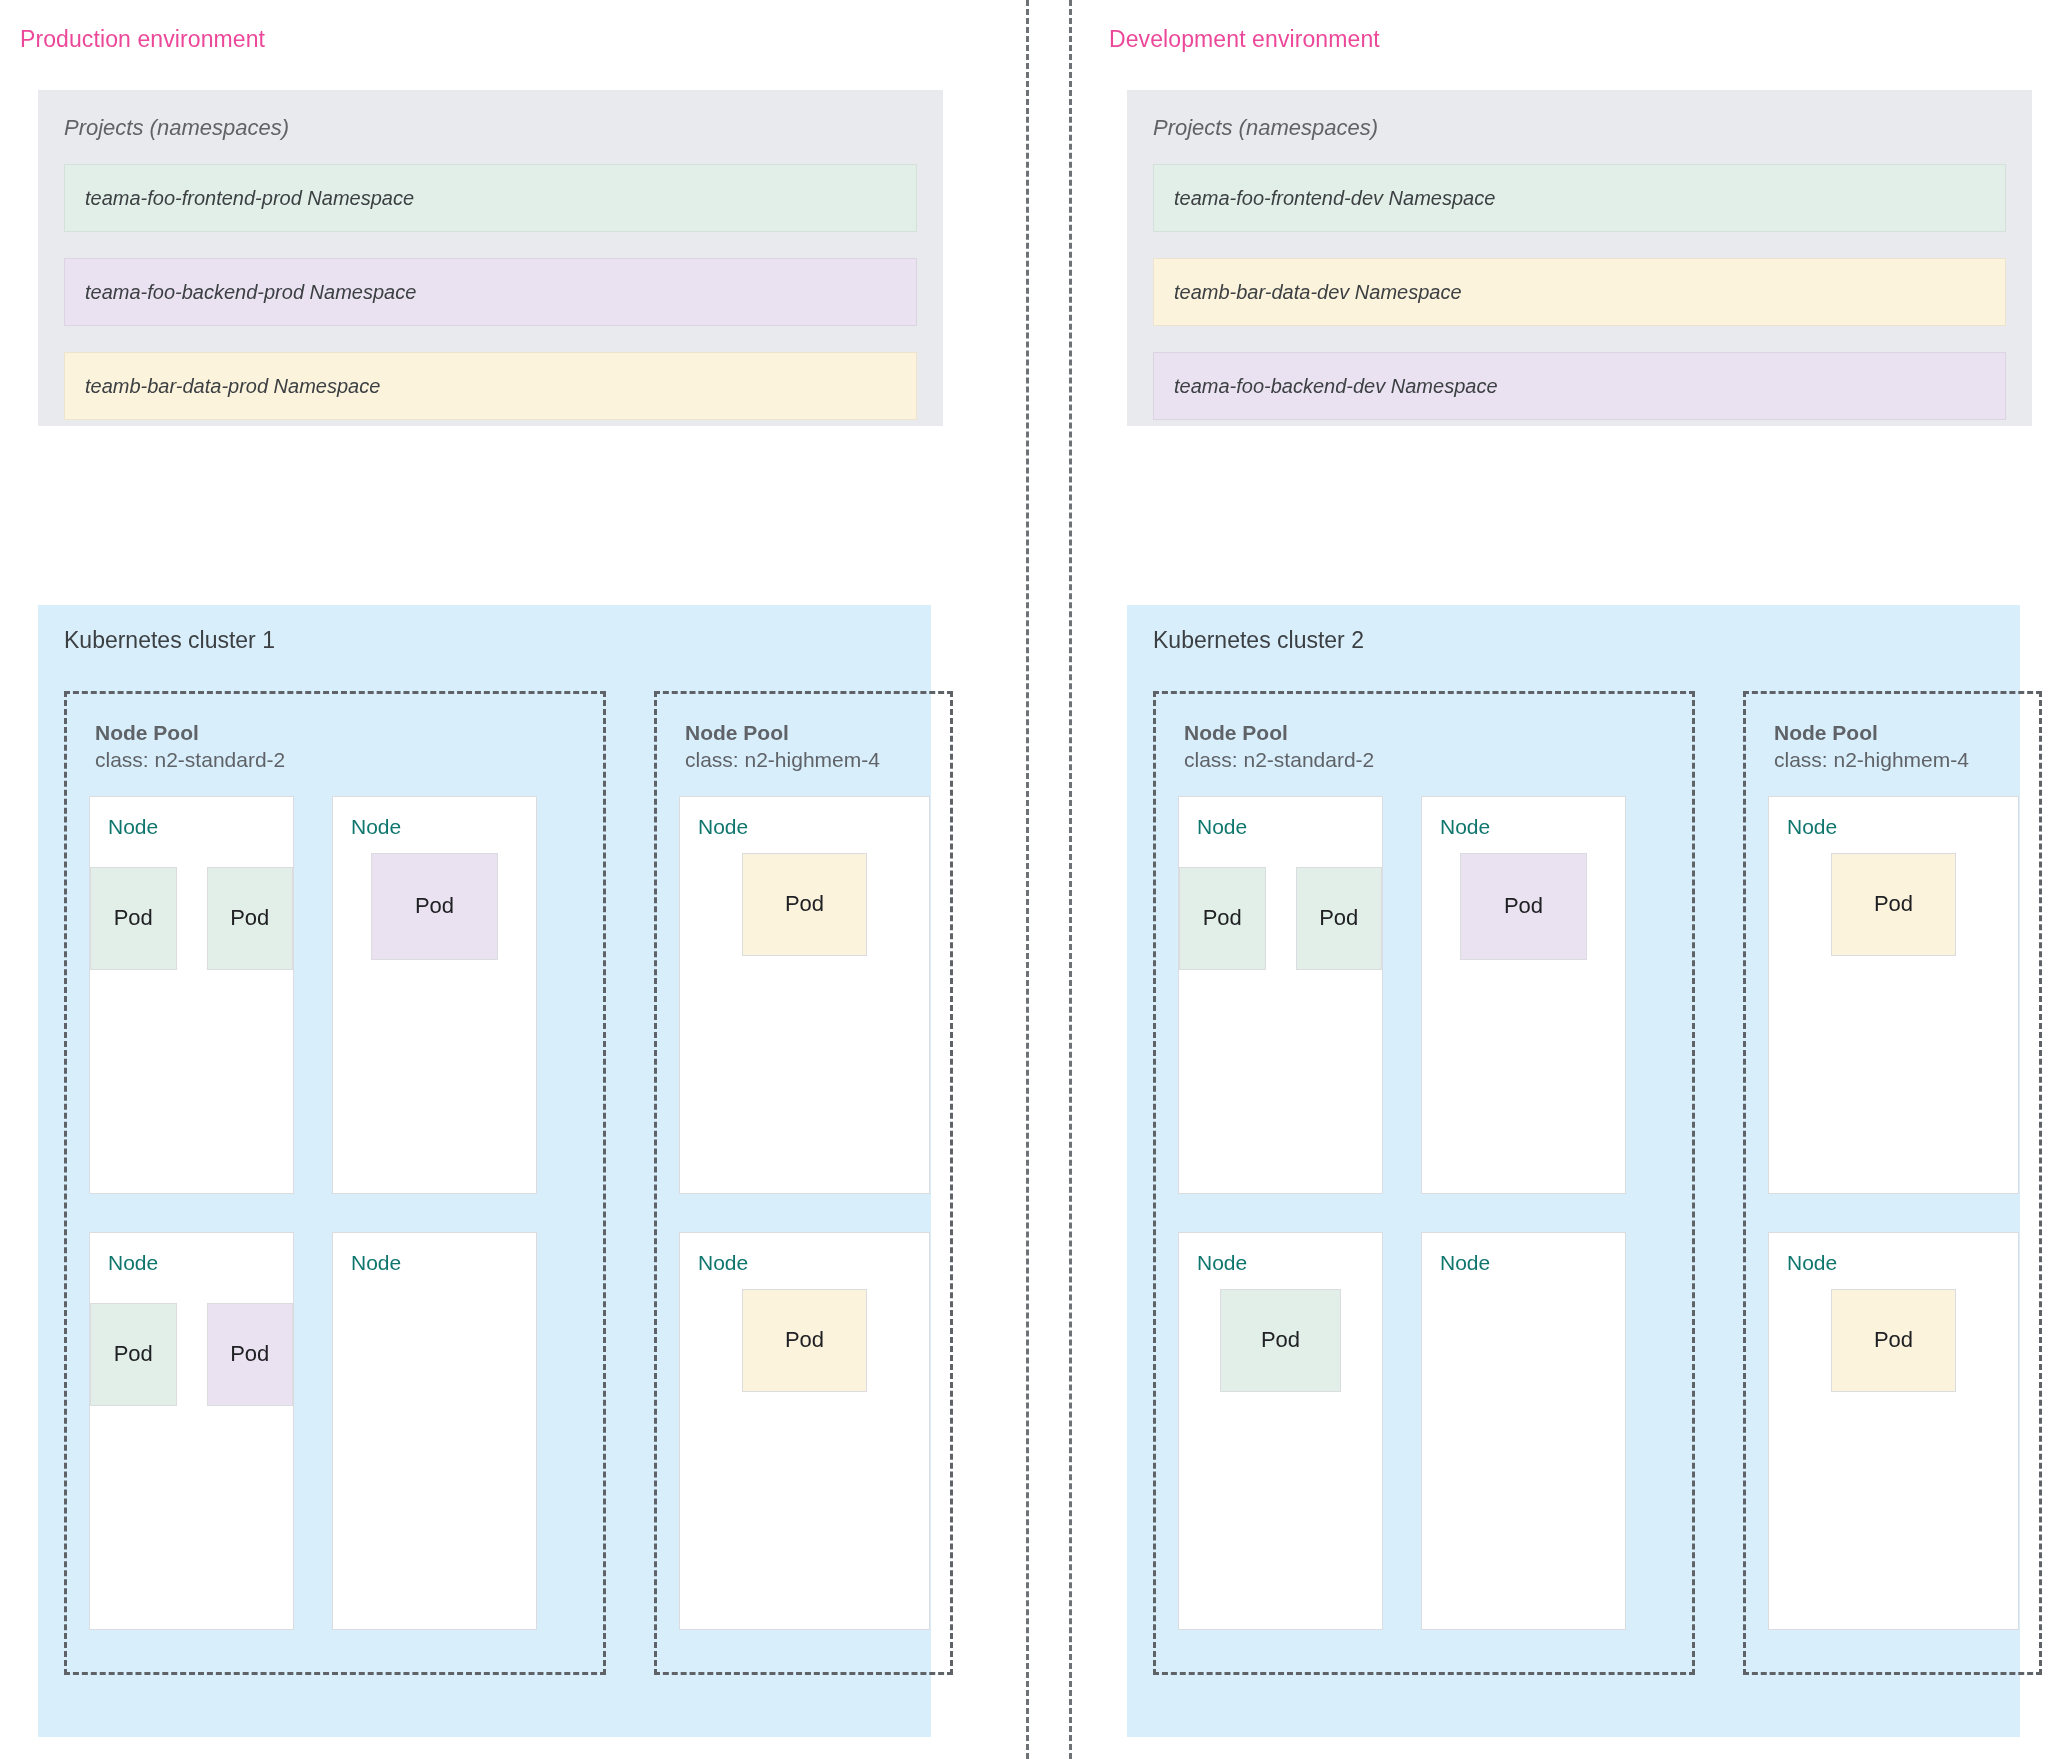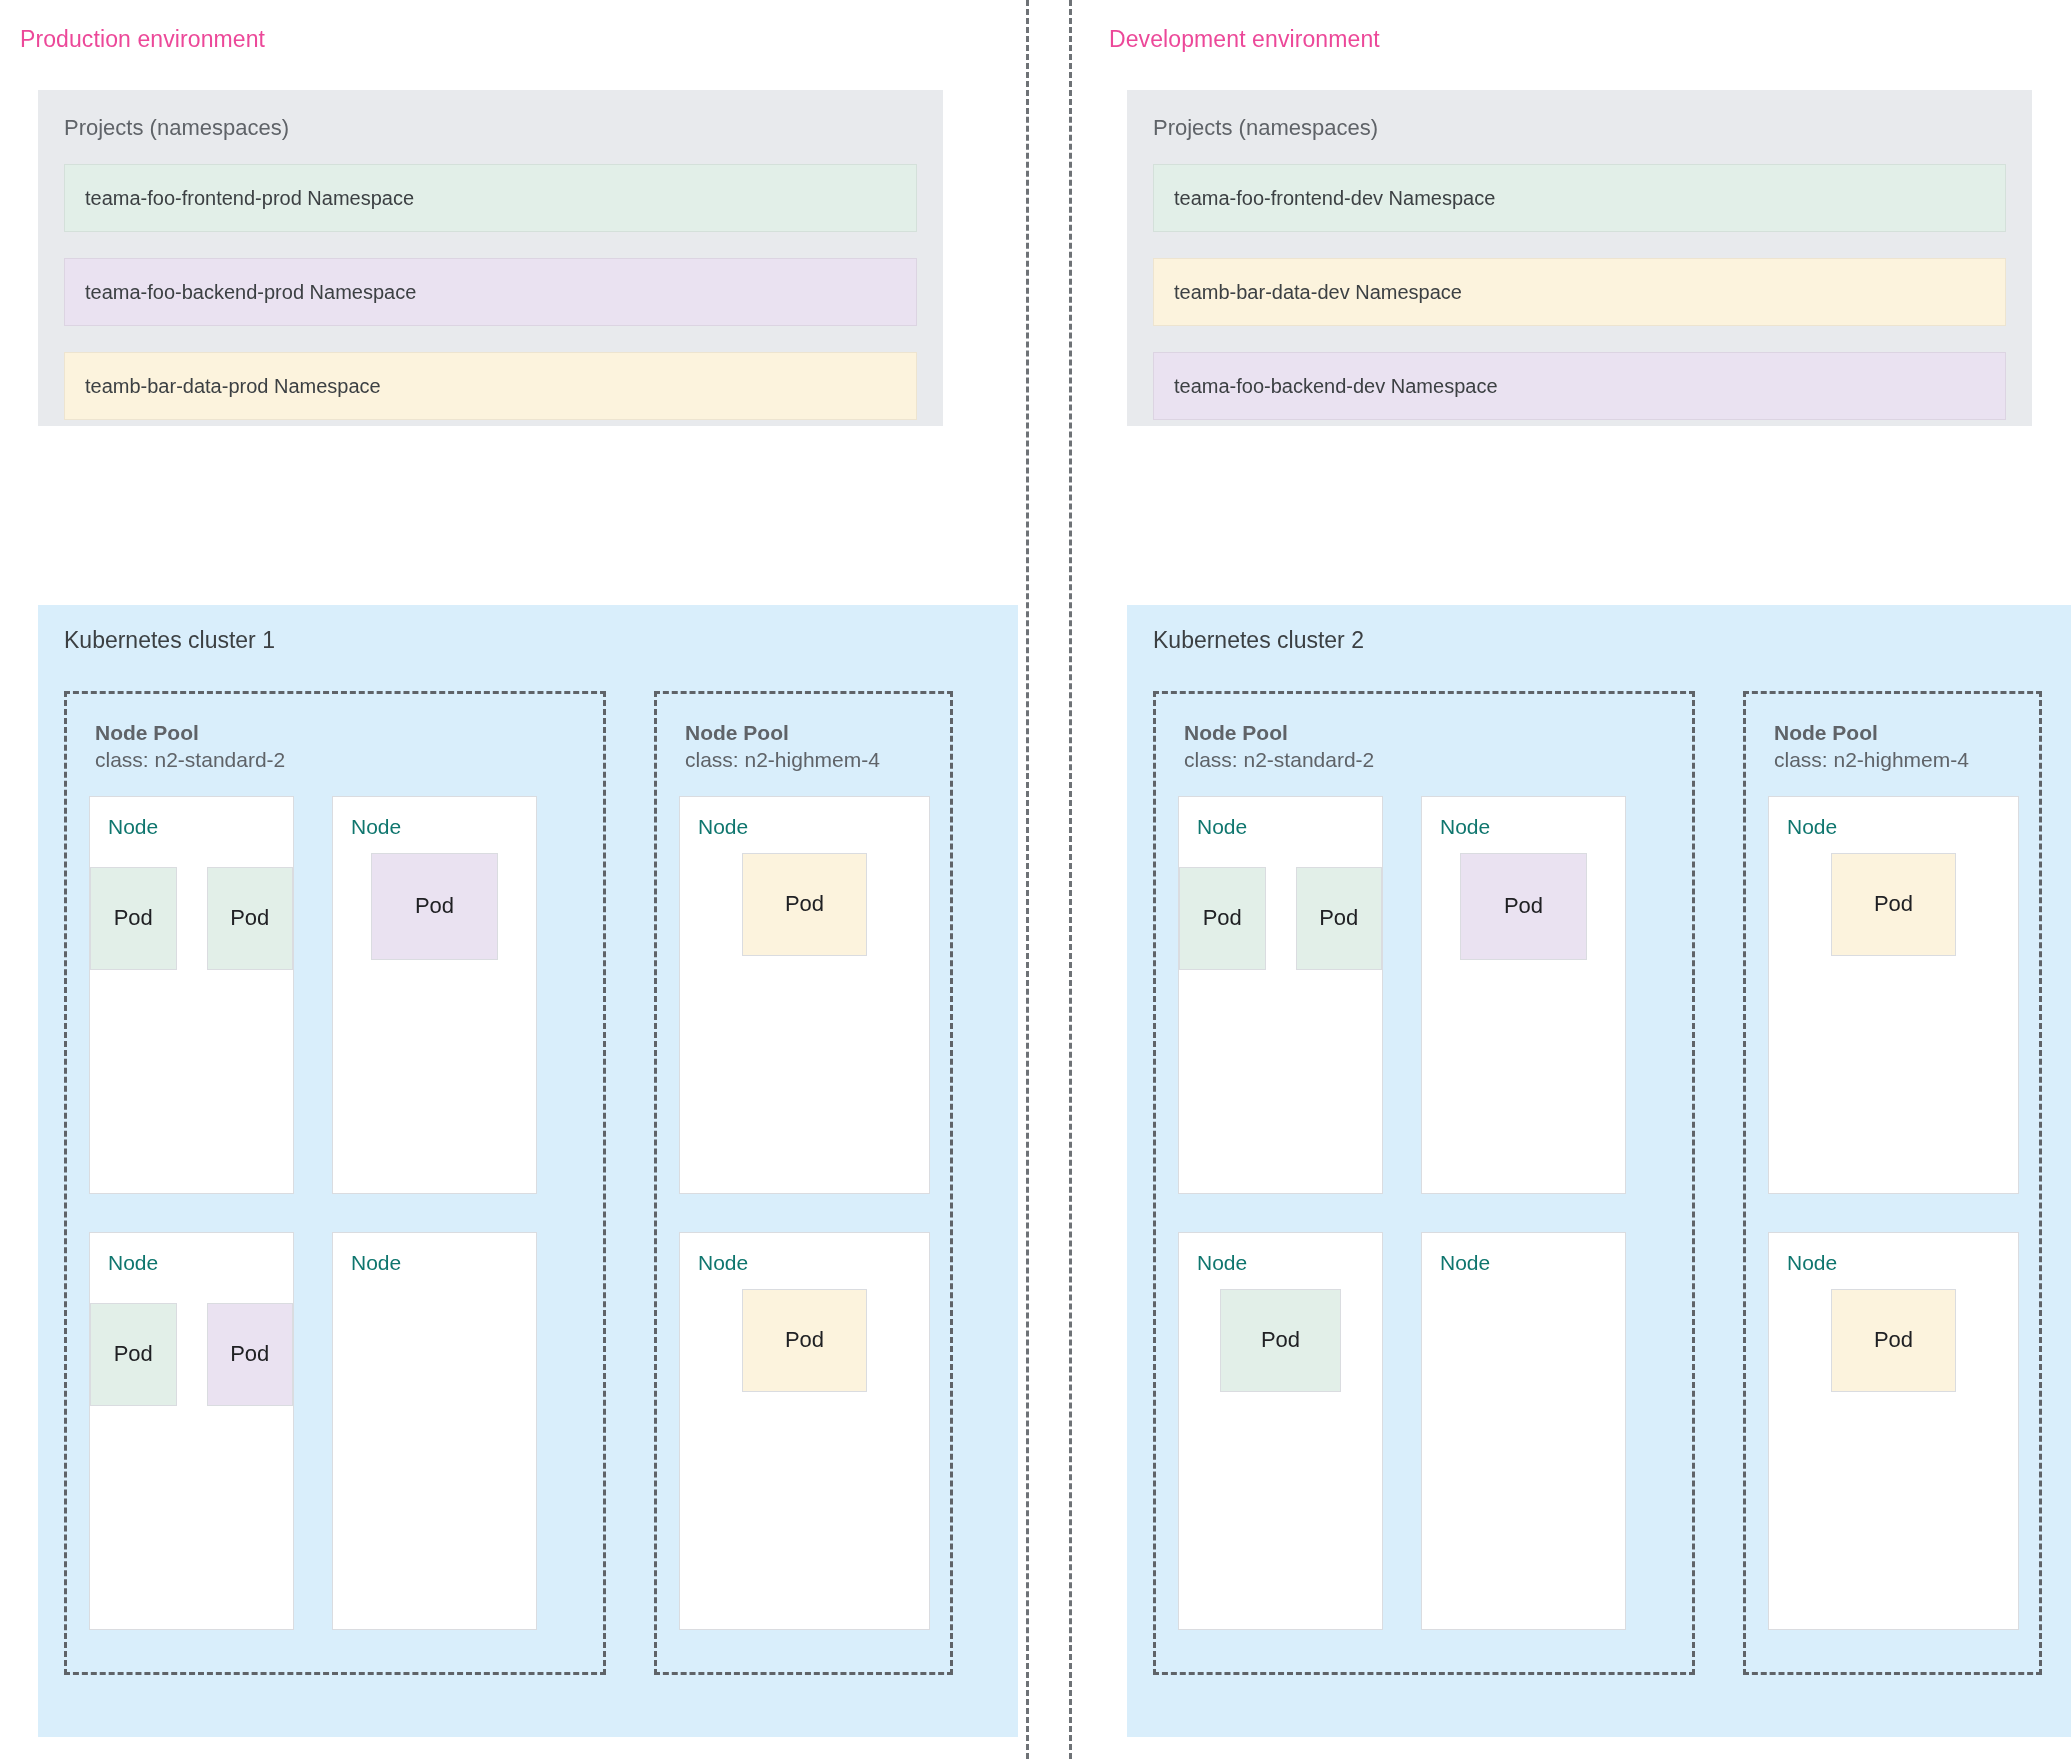--- a/index.html
+++ b/index.html
@@ -52,20 +52,21 @@
   }
 
   
   .projects-panel {
     position: absolute;
     left: 38px;
     top: 90px;
     width: 905px;
     height: 336px;
     background: #e8eaed;
+    font-style: italic;
   }
   .projects-title {
     position: absolute;
     left: 26px;
     top: 25px;
     font-size: 22px;
     color: #5f6368;
     white-space: nowrap;
   }
   .ns-list {
@@ -92,21 +93,21 @@
   }
   .ns-green  { background: #e2efe8; }
   .ns-purple { background: #eae2f1; }
   .ns-yellow { background: #fcf3dd; }
 
   
   .cluster-panel {
     position: absolute;
     left: 38px;
     top: 605px;
-    width: 980px;
+    width: 893px;
     height: 1132px;
     background: #d9eefb;
   }
   .cluster-title {
     position: absolute;
     left: 26px;
     top: 22px;
     font-size: 23px;
     color: #3c4043;
     white-space: nowrap;

